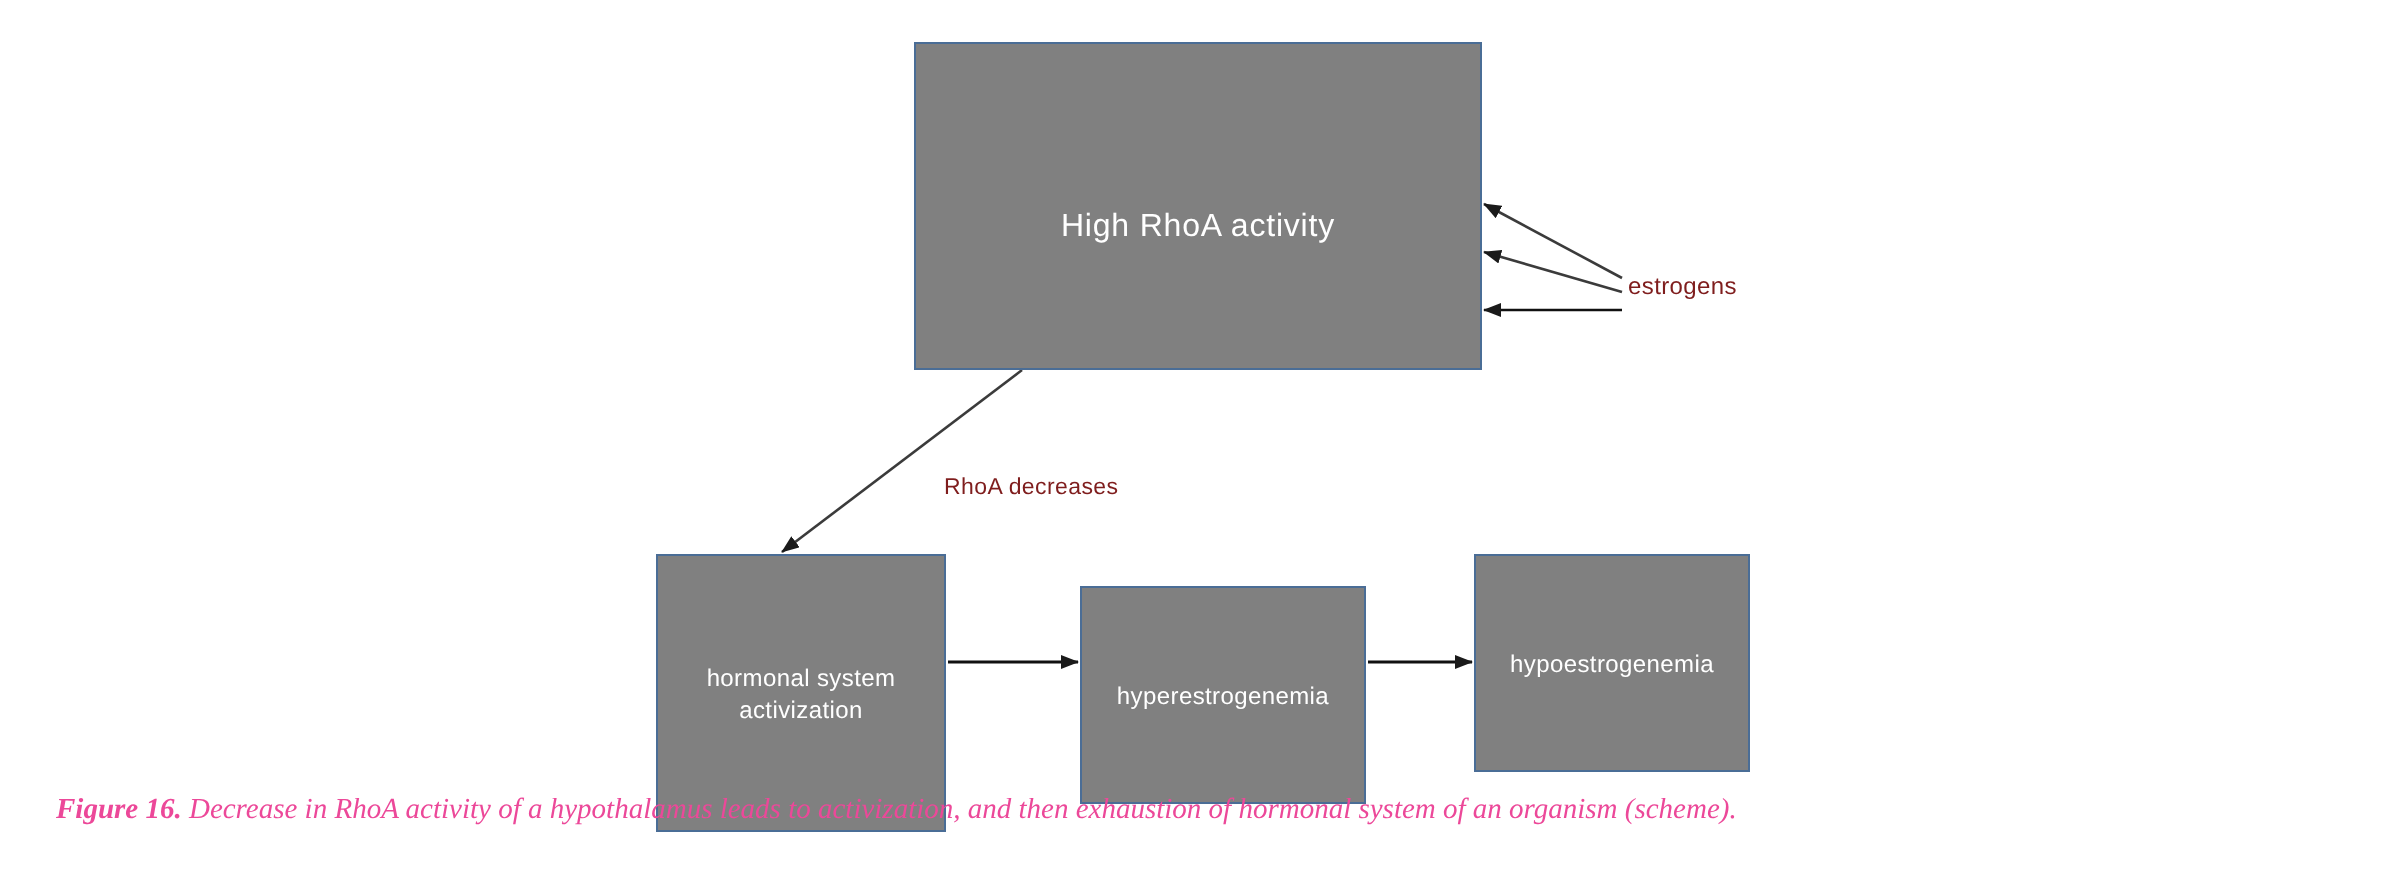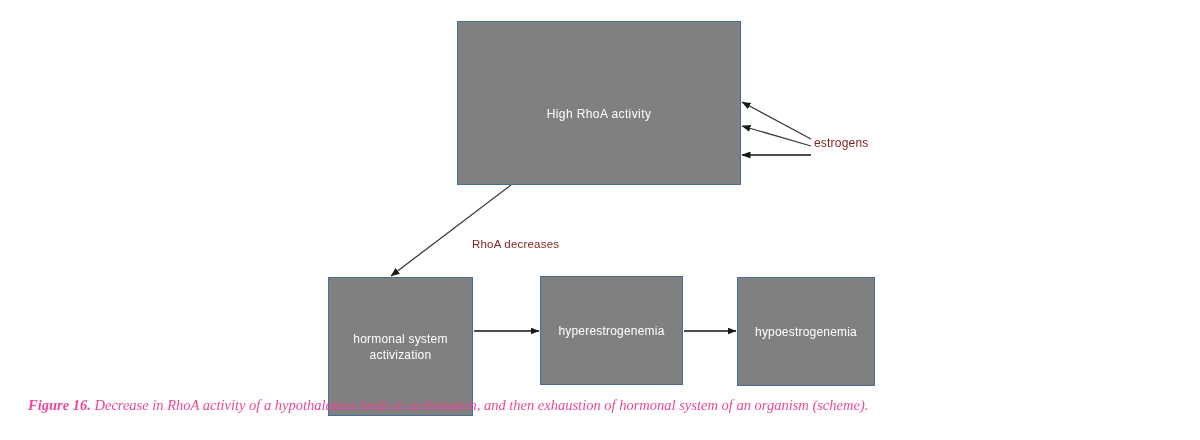--- a/index.html
+++ b/index.html
@@ -33,21 +33,21 @@
     color: #ffffff;
     text-align: center;
   }
   #box-hypothalamus {
     left: 457px;
     top: 21px;
     width: 284px;
     height: 164px;
   }
   #box-hypothalamus .line-normal {
-    font-size: 12px;
+    font-size: 16px;
     font-weight: normal;
     letter-spacing: 0.4px;
     line-height: 16px;
     margin-top: 22px;
   }
   #box-hypothalamus .line-bold {
     font-size: 13px;
     font-weight: bold;
     letter-spacing: 0.5px;
     line-height: 19px;
@@ -55,21 +55,21 @@
     white-space: pre-line;
   }
   #box-hormonal {
     left: 328px;
     top: 277px;
     width: 145px;
     height: 139px;
   }
   #box-hyper {
     left: 540px;
-    top: 276px;
+    top: 293px;
     width: 143px;
     height: 109px;
   }
   #box-hypo {
     left: 737px;
     top: 277px;
     width: 138px;
     height: 109px;
     text-align: center;
   }

